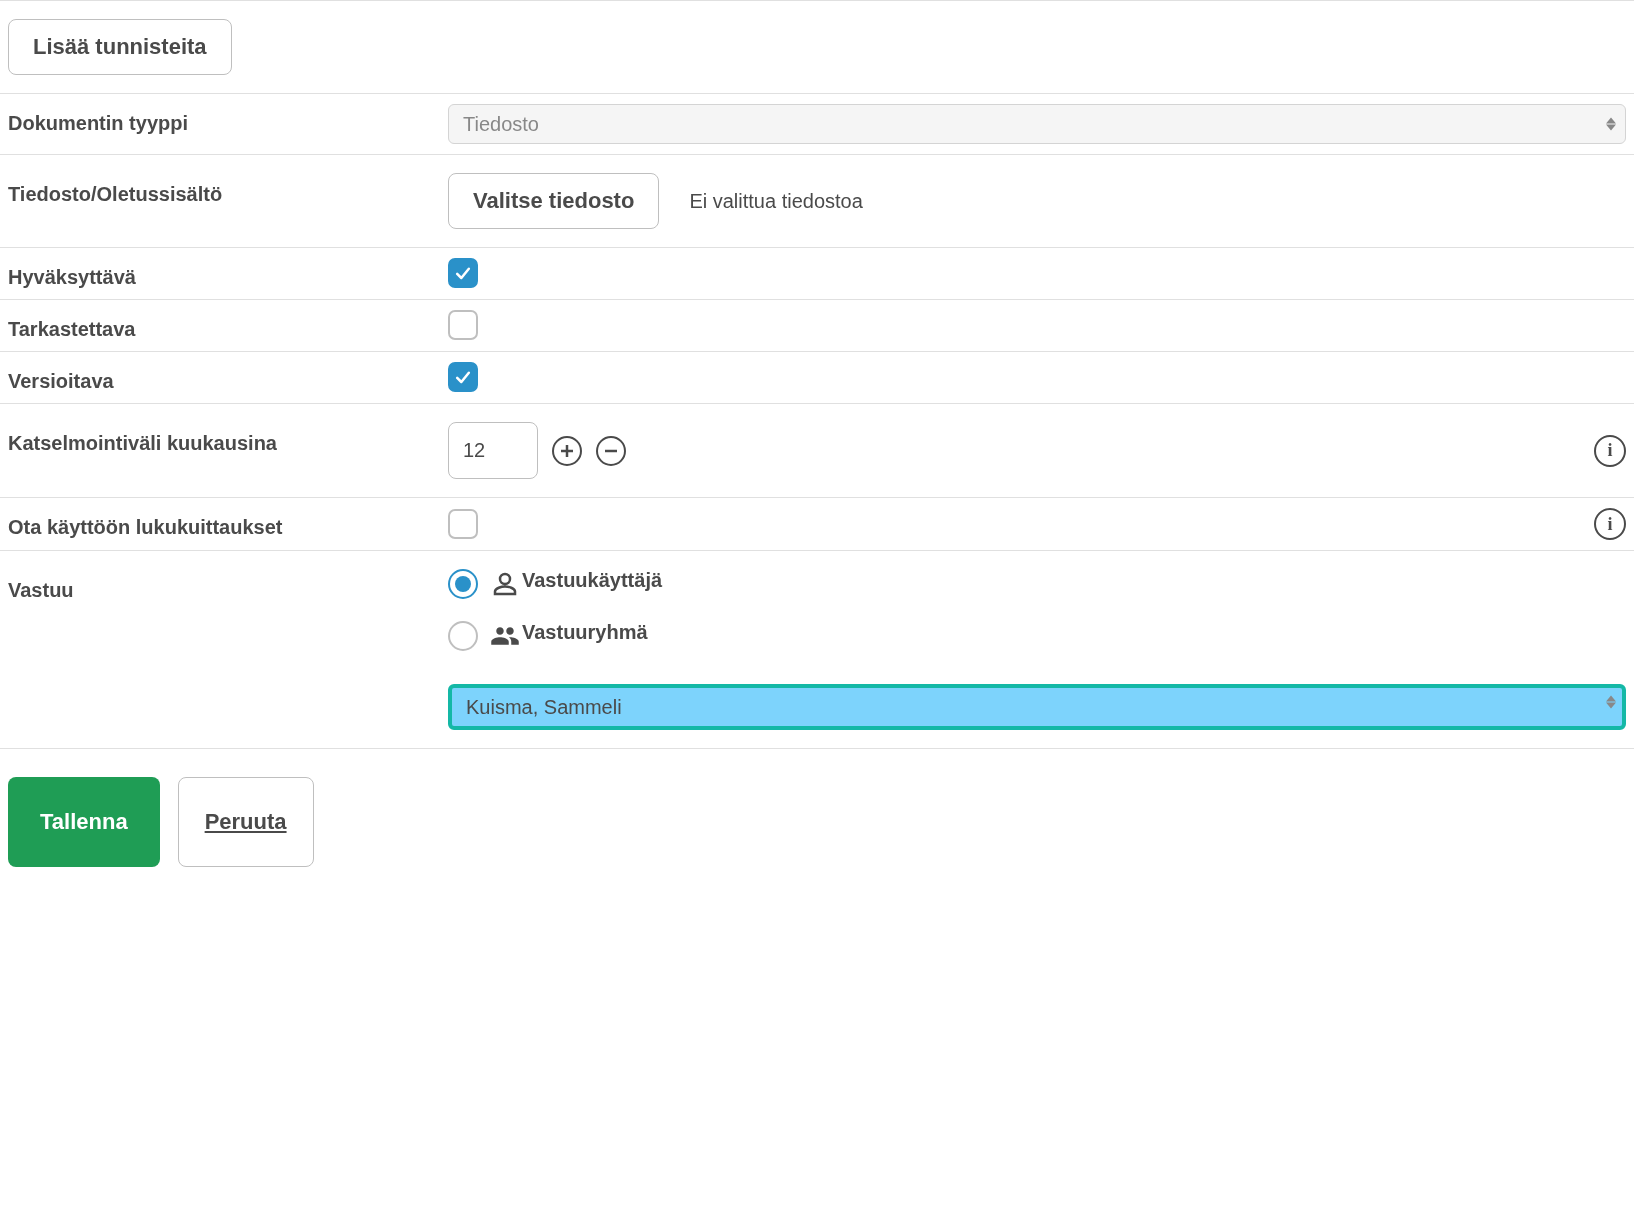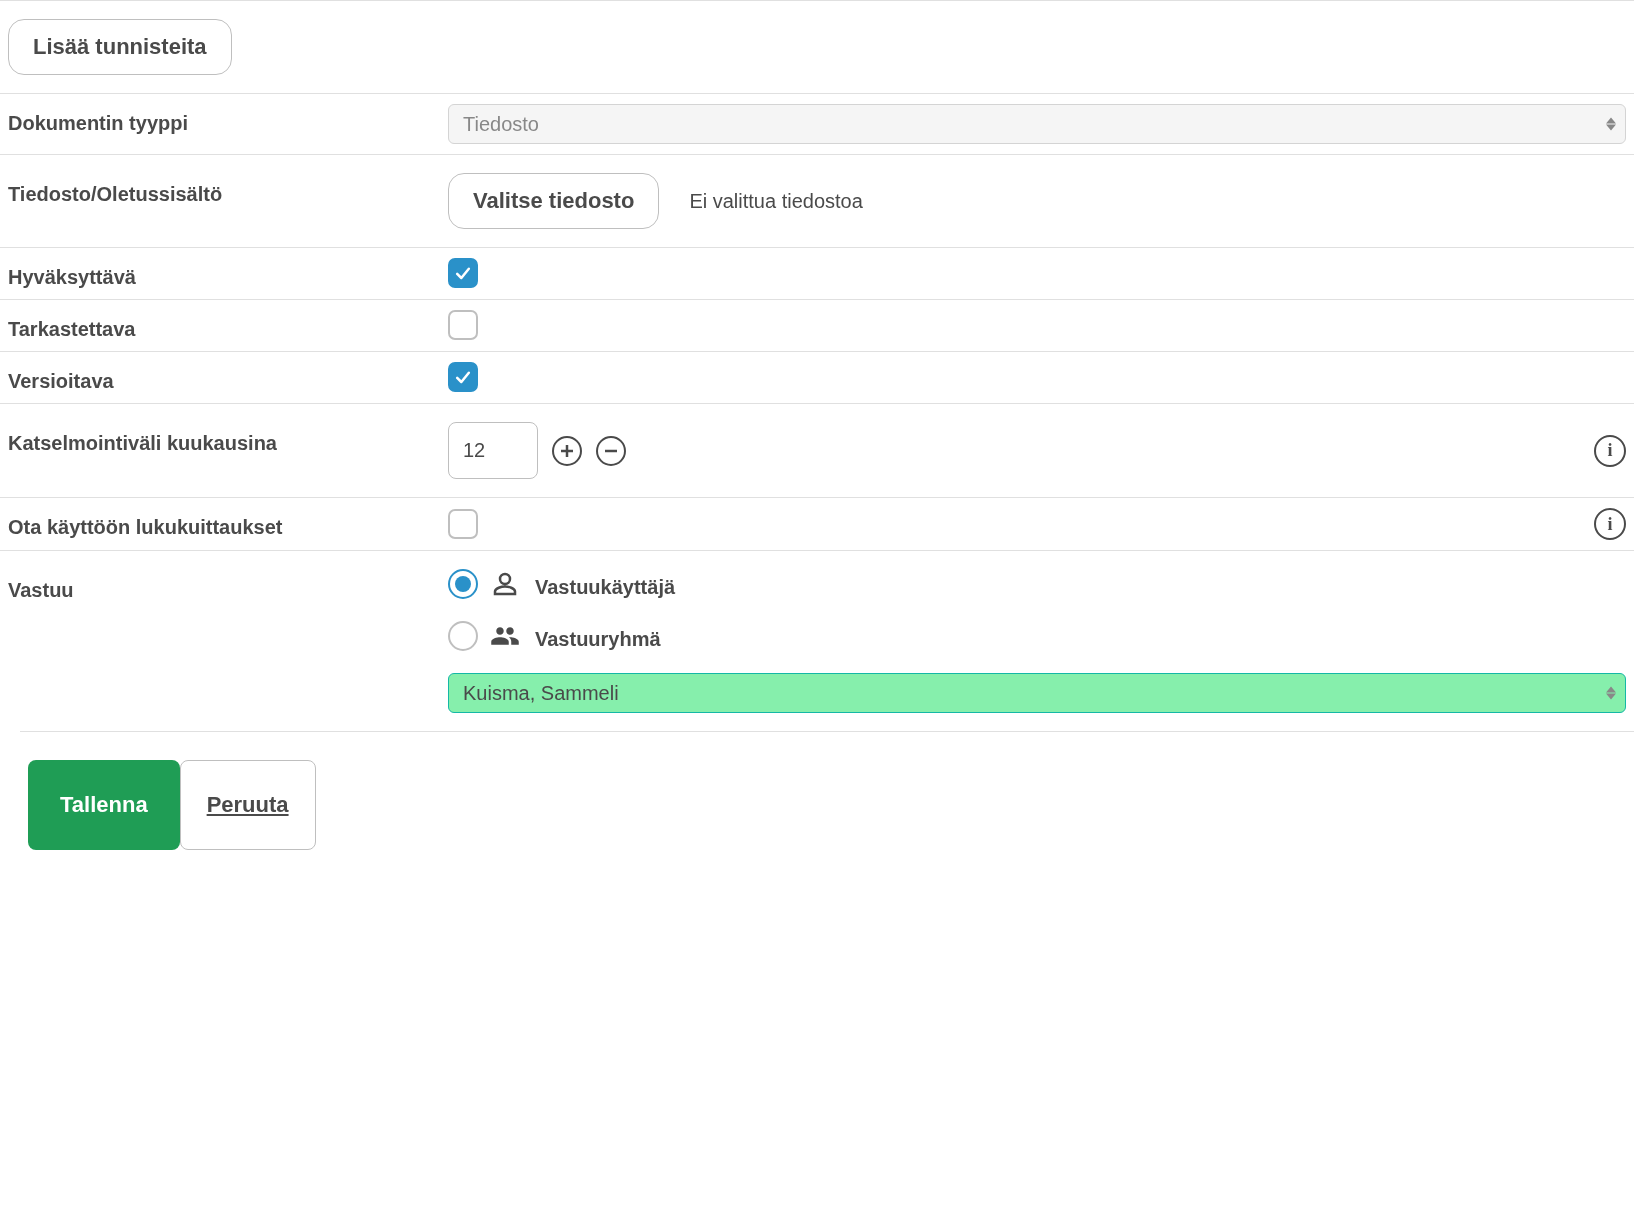--- a/index.html
+++ b/index.html
@@ -35,21 +35,21 @@
     }
     .form-control {
       flex: 1;
       display: flex;
       align-items: center;
       gap: 14px;
     }
     .btn-outline {
       background: #fff;
       border: 1px solid #bfbfbf;
-      border-radius: 16px;
+      border-radius: 8px;
       padding: 14px 24px;
       font-size: 22px;
       font-weight: 700;
       color: #4a4a4a;
       cursor: pointer;
     }
     .select-wrapper {
       flex: 1;
       position: relative;
     }
@@ -58,23 +58,24 @@
       background: #f5f5f5;
       border: 1px solid #d4d4d4;
       border-radius: 6px;
       padding: 8px 14px;
       font-size: 20px;
       color: #888;
       appearance: none;
       cursor: pointer;
     }
     .select.active {
-      background: #86efac;
-      color: #4a4a4a;
-      border: 1px solid #14b8a6;
+      background: #7dd3fc;
+      color: #4a4a4a;
+      border: 4px solid #14b8a6;
+      margin-top: 11px;
     }
     .select-arrows {
       position: absolute;
       right: 10px;
       top: 50%;
       transform: translateY(-50%);
       pointer-events: none;
       display: flex;
       flex-direction: column;
       line-height: 0;
@@ -191,36 +192,36 @@
     }
     .radio.selected::after {
       content: "";
       width: 16px;
       height: 16px;
       border-radius: 50%;
       background: #2a91c9;
     }
     .radio-label {
       display: flex;
-      align-items: flex-end;
-      gap: 15px;
+      align-items: flex-start;
+      gap: 2px;
       font-weight: 700;
       color: #4a4a4a;
       font-size: 20px;
     }
     .radio-label svg {
       width: 30px;
       height: 30px;
       fill: #4a4a4a;
     }
     .button-row {
       display: flex;
+      gap: 18px;
       padding: 28px 8px;
       border-top: 1px solid #e0e0e0;
-      margin-left: 20px;
     }
     .btn-primary {
       background: #1f9d55;
       color: #fff;
       border: none;
       border-radius: 8px;
       padding: 16px 32px;
       font-size: 22px;
       font-weight: 700;
       cursor: pointer;

